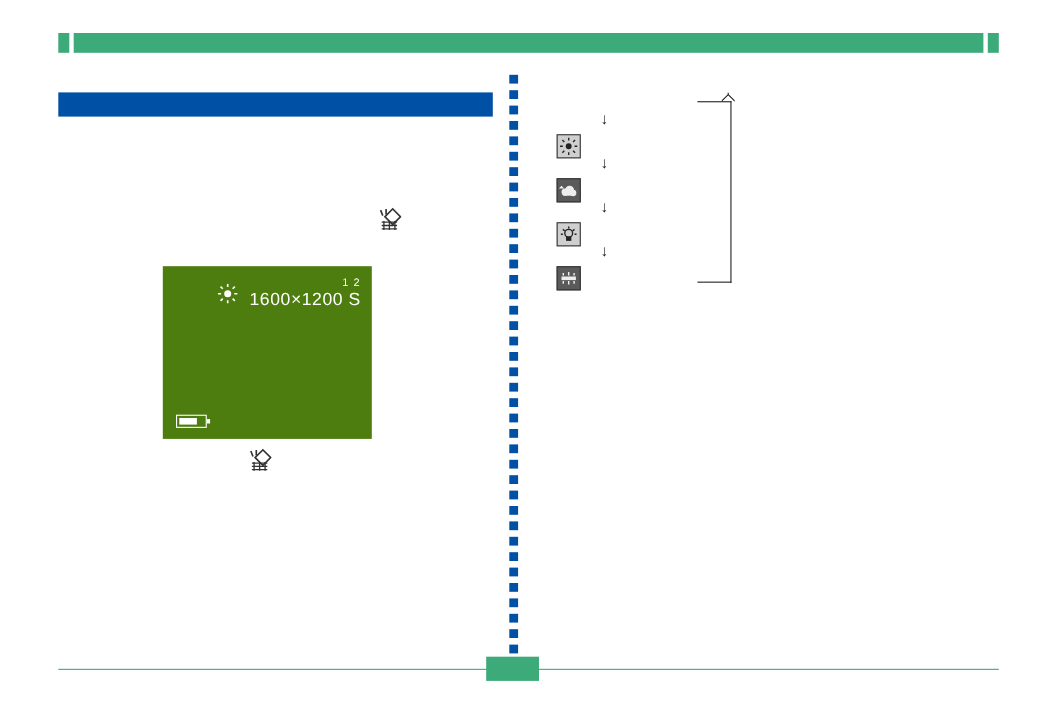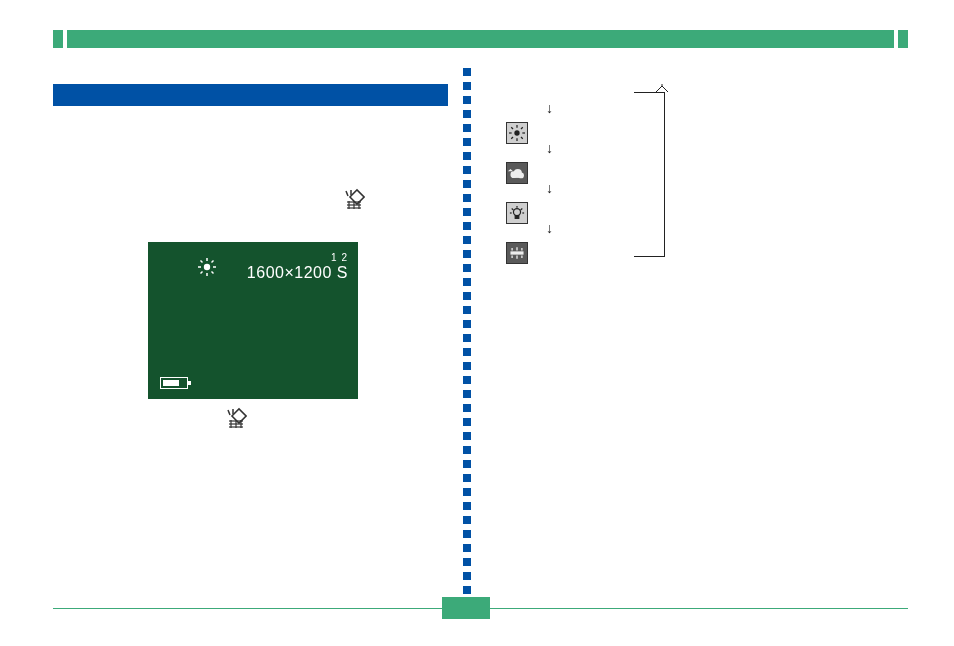--- a/index.html
+++ b/index.html
@@ -73,22 +73,22 @@
     position: absolute;
     left: 225px; top: 407px;
     width: 22px; height: 22px;
   }
   .wb-icon svg { display:block; }
 
   
   .lcd {
     position: absolute;
     left: 148px; top: 242px;
-    width: 210px; height: 157px;
-    background: #14532d;
+    width: 190px; height: 157px;
+    background: #4d7c0f;
     color: #ffffff;
     font-size: 10px;
   }
   .lcd .sun {
     position: absolute; left: 50px; top: 16px; width:18px; height:18px;
   }
   .lcd .shots {
     position: absolute; right: 10px; top: 10px;
     text-align: right;
     font-size: 10px;

